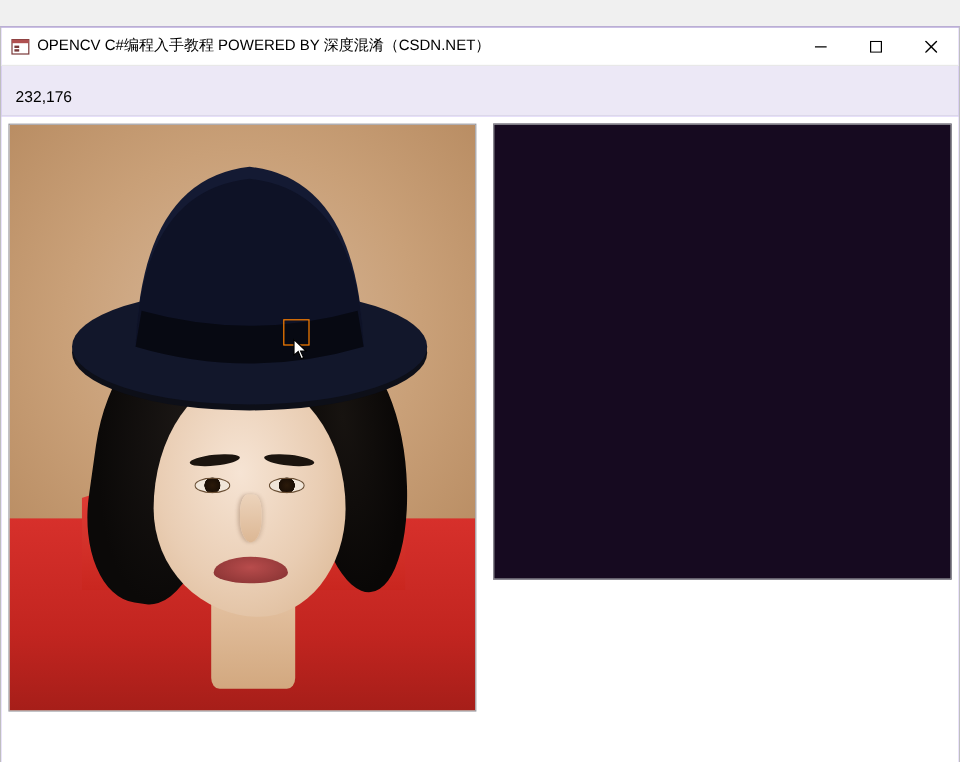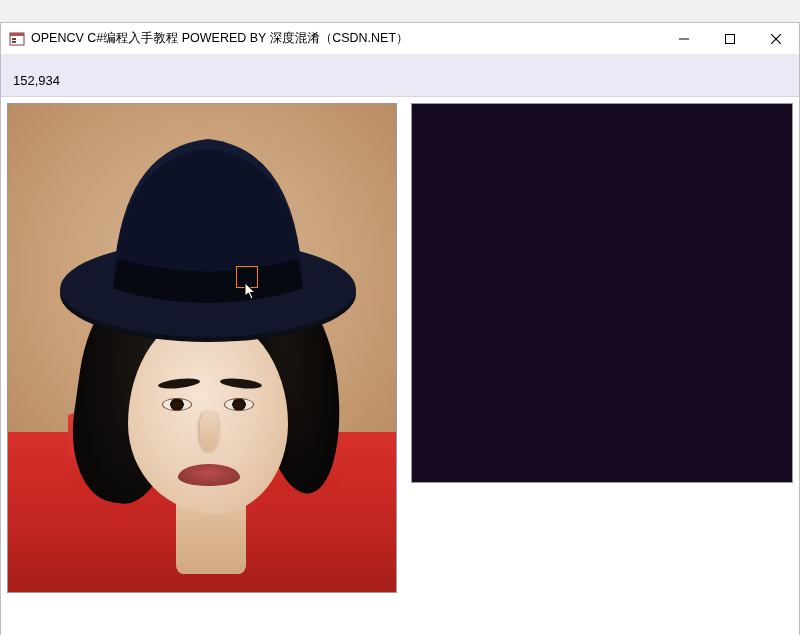--- a/index.html
+++ b/index.html
@@ -244,21 +244,21 @@
       <div class="win-btn close">
         <svg viewBox="0 0 10 10">
             <line x1="0" y1="0" x2="10" y2="10"></line>
             <line x1="10" y1="0" x2="0" y2="10"></line>
           </svg>
       </div>
     </div>
   </div>
 
   <div class="toolbar-area">
-    <div class="coord-row">152,934</div>
+    <div class="coord-row">232,176</div>
   </div>
 
   <div class="content-area">
     <div class="img-panel img-left">
       <div class="portrait">
         <div class="portrait-bg"></div>
         <div class="shirt"></div>
         <div class="collar-l"></div>
         <div class="collar-r"></div>
         <div class="neck"></div>

